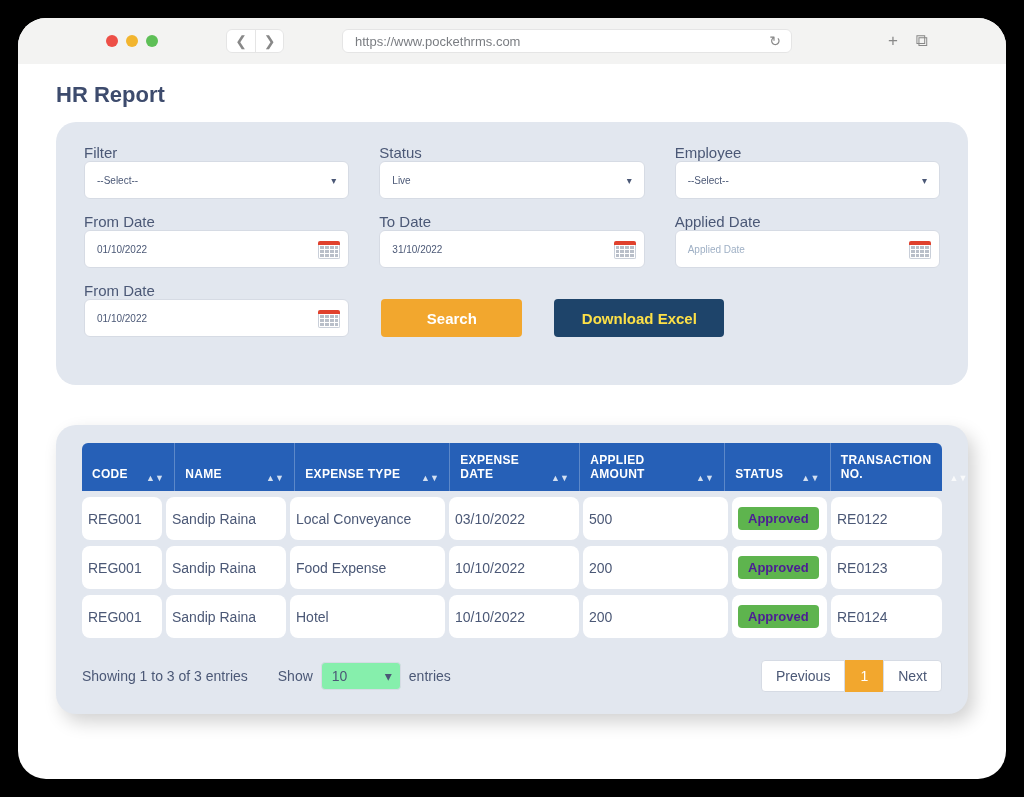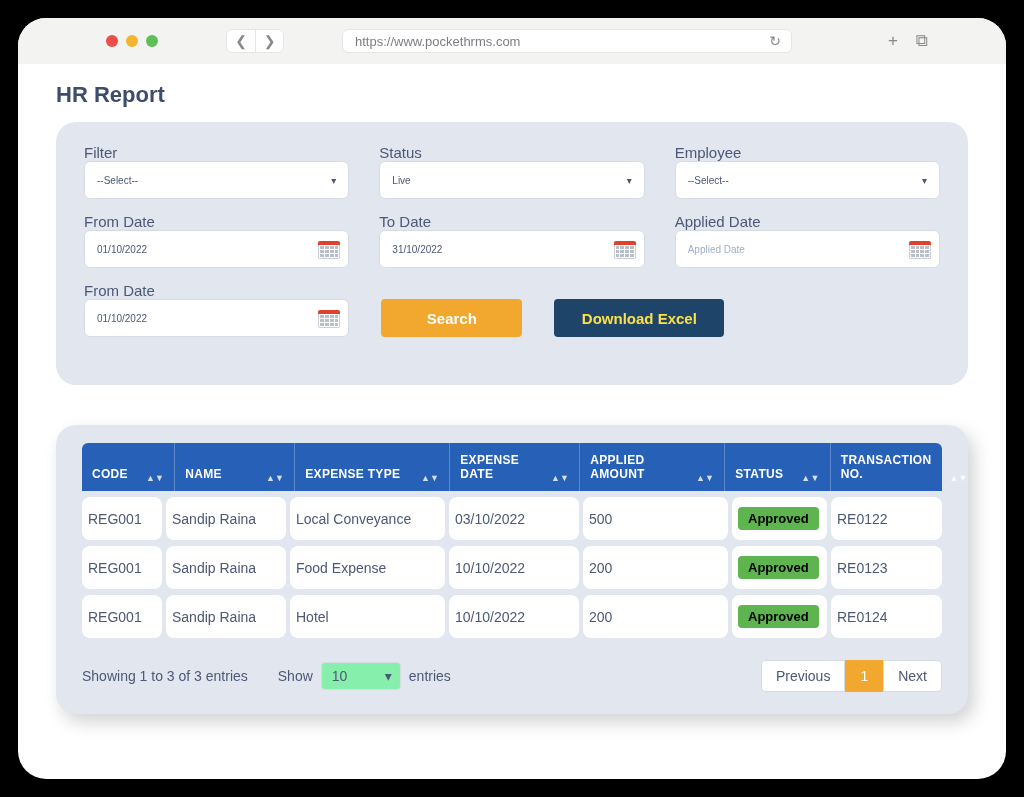--- a/index.html
+++ b/index.html
@@ -44,21 +44,21 @@
 
   .tablepanel { background:#e2e7ef; border-radius:20px; padding:18px 26px 22px 26px; margin-top:40px; box-shadow: 6px 8px 18px rgba(0,0,0,0.18); }
   .tbl-head { background:#2660b7; color:#fff; display:flex; border-radius:6px 6px 0 0; font-size:12px; font-weight:700; letter-spacing:.3px; }
   .tbl-head .th { padding:10px 10px; display:flex; align-items:flex-end; gap:18px; border-right:1px solid rgba(255,255,255,.25); text-transform:uppercase; }
   .tbl-head .th:last-child{ border-right:none; }
   .sort { display:inline-flex; flex-direction:column; line-height:5px; font-size:9px; opacity:.8; margin-left:auto; }
   .tbl-body .tr { display:flex; margin-top:6px; }
   .tbl-body .td { background:#fff; padding:10px 6px; font-size:14px; color:#4b5876; border-radius:8px; margin-right:4px; display:flex; align-items:center; }
   .tbl-body .td:last-child{ margin-right:0; }
   .c0{ flex:0 0 80px; } .c1{ flex:0 0 120px; } .c2{ flex:0 0 155px; } .c3{ flex:0 0 130px; } .c4{ flex:0 0 145px; } .c5{ flex:0 0 95px; } .c6{ flex:1; }
-  .badge { background:#5eb44e; color:#000000; font-size:13px; font-weight:600; padding:4px 10px; border-radius:4px; }
+  .badge { background:#5eb44e; color:#4c1d95; font-size:13px; font-weight:600; padding:4px 10px; border-radius:4px; }
 
   .tbl-footer { display:flex; align-items:center; margin-top:22px; font-size:14px; color:#4b5876; gap:30px; }
   .showsel { display:inline-flex; align-items:center; gap:8px; }
   .showsel .sel { background:#86efac; border:1px solid #d6dbe4; border-radius:4px; height:28px; width:80px; display:flex; align-items:center; padding:0 10px; position:relative; }
   .showsel .sel .chev{ position:absolute; right:8px; }
   .pager { margin-left:auto; display:flex; }
   .pager .pg { background:#fff; border:1px solid #d6dbe4; height:32px; padding:0 14px; display:flex; align-items:center; font-size:14px; color:#4b5876; cursor:pointer; }
   .pager .pg.active{ background:#f2a72e; color:#fff; border-color:#f2a72e; }
   .pager .pg:first-child{ border-radius:4px 0 0 4px; }
   .pager .pg:last-child{ border-radius:0 4px 4px 0; }

